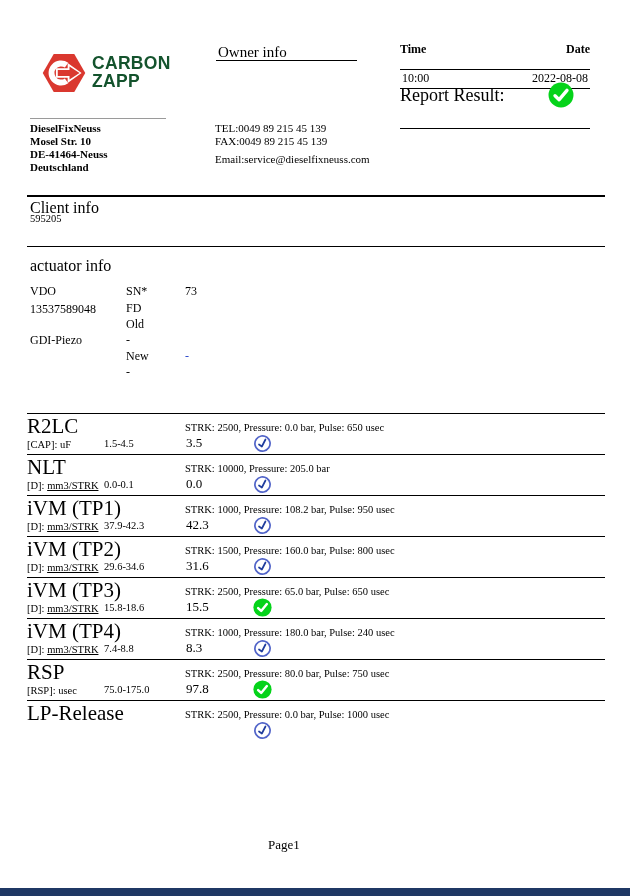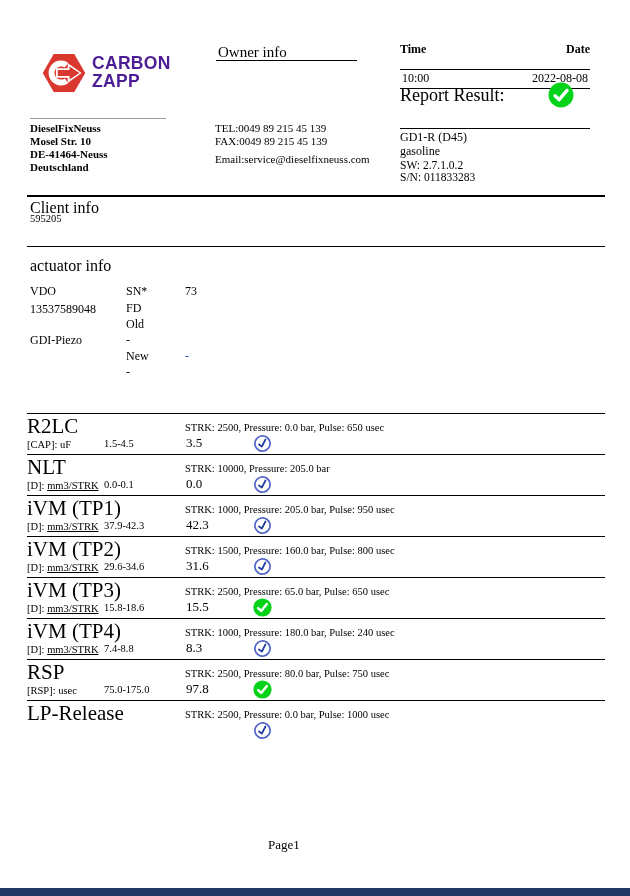--- a/index.html
+++ b/index.html
@@ -6,21 +6,21 @@
     --brand-red:#DA382F; --pass-green:#05D31A; --check-blue-ring:#5063C8;
     --check-blue-mark:#1F3C9C; --footer-navy:#1F3864; --dash-blue:#2743C9;
   }
   *{margin:0;padding:0;box-sizing:border-box;}
   html,body{background:#fff;}
   body{width:630px;height:896px;font-family:"Liberation Serif",serif;color:#000;position:relative;overflow:hidden;}
   #page{position:absolute;inset:0;background:#fff;}
   .abs{position:absolute;}
 
   
-  .logo-text{font-family:"Liberation Sans",sans-serif;font-weight:bold;font-size:17.5px;line-height:17.5px;letter-spacing:.3px;color:#4c1d95;}
+  .logo-text{font-family:"Liberation Sans",sans-serif;font-weight:bold;font-size:17.5px;line-height:17.5px;letter-spacing:.3px;color:#14532d;}
 
   
   .owner-label{font-size:15px;}
   .hline{border-top:1px solid #000;}
   .gline{border-top:1px solid #9a9a9a;}
   .thickline{border-top:2px solid #000;}
   .medline{border-top:1.5px solid #000;}
   .td-wrap{width:190px;font-size:12px;}
   .td-row1{display:flex;justify-content:space-between;font-weight:bold;padding-bottom:12px;border-bottom:1px solid #000;}
   .td-row2{display:flex;justify-content:space-between;padding:1px 2px 2px 2px;border-bottom:1px solid #000;gap:7px;}
@@ -102,26 +102,20 @@
     <div>Deutschland</div>
   </div>
 
   <div class="abs contact" style="left:215px;top:122px;">
     <div>TEL:0049 89 215 45 139</div>
     <div>FAX:0049 89 215 45 139</div>
     <div class="email">Email:service@dieselfixneuss.com</div>
   </div>
 
   <div class="abs hline" style="left:400px;top:128px;width:190px;"></div>
-  <div class="abs machine" style="left:400px;top:131px;">
-    <div>GD1-R (D45)</div>
-    <div>gasoline</div>
-    <div class="sw">SW: 2.7.1.0.2</div>
-    <div class="sn">S/N: 011833283</div>
-  </div>
 
   <div class="abs thickline" style="left:27px;top:195px;width:578px;"></div>
   <div class="abs sec-label" style="left:30px;top:199px;">Client info</div>
   <div class="abs sec-value" style="left:30px;top:213px;">595205</div>
 
   <div class="abs medline" style="left:27px;top:246px;width:578px;"></div>
   <div class="abs sec-label" style="left:30px;top:257px;">actuator info</div>
 
   <div class="abs act" style="left:30px;top:280px;width:300px;height:100px;">
     <span class="abs" style="left:0;top:4px;">VDO</span>
@@ -165,21 +159,21 @@
           <g transform="rotate(-10 10 10)">
             <circle cx="10" cy="10" r="8" fill="none" stroke="var(--check-blue-ring)" stroke-width="1.8"></circle>
             <path d="M6.2,10.4 L8.8,13 L13.8,6.4" fill="none" stroke="var(--check-blue-mark)" stroke-width="1.8" stroke-linecap="round" stroke-linejoin="round"></path>
           </g>
         </svg>
 
       </div>
     </div>
       <div class="test-row res-blue">
       <div class="t-name">iVM (TP1)</div>
-      <div class="t-cond">STRK: 1000, Pressure: 205.0 bar, Pulse: 950 usec</div>
+      <div class="t-cond">STRK: 1000, Pressure: 108.2 bar, Pulse: 950 usec</div>
       <div class="t-param"><span>[D]: </span><span class="u">mm3/STRK</span></div>
       <div class="t-range">37.9-42.3</div>
       <div class="t-value">42.3</div>
       <div class="t-check">
         <svg class="blue-check" width="19" height="19" viewBox="0 0 20 20">
           <g transform="rotate(-10 10 10)">
             <circle cx="10" cy="10" r="8" fill="none" stroke="var(--check-blue-ring)" stroke-width="1.8"></circle>
             <path d="M6.2,10.4 L8.8,13 L13.8,6.4" fill="none" stroke="var(--check-blue-mark)" stroke-width="1.8" stroke-linecap="round" stroke-linejoin="round"></path>
           </g>
         </svg>

